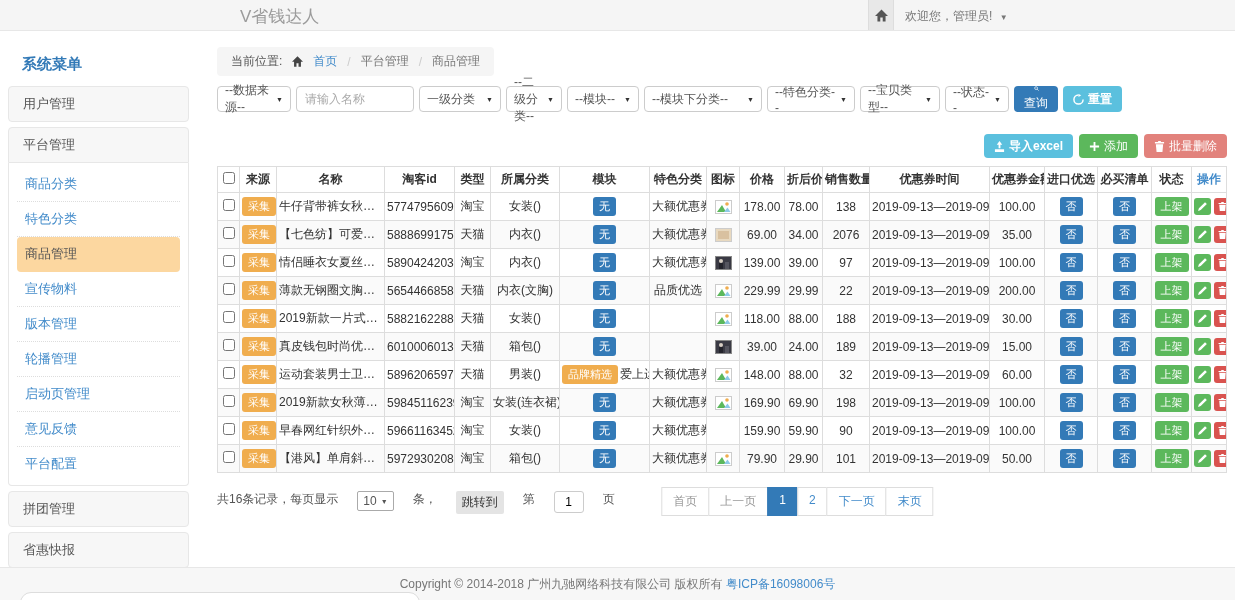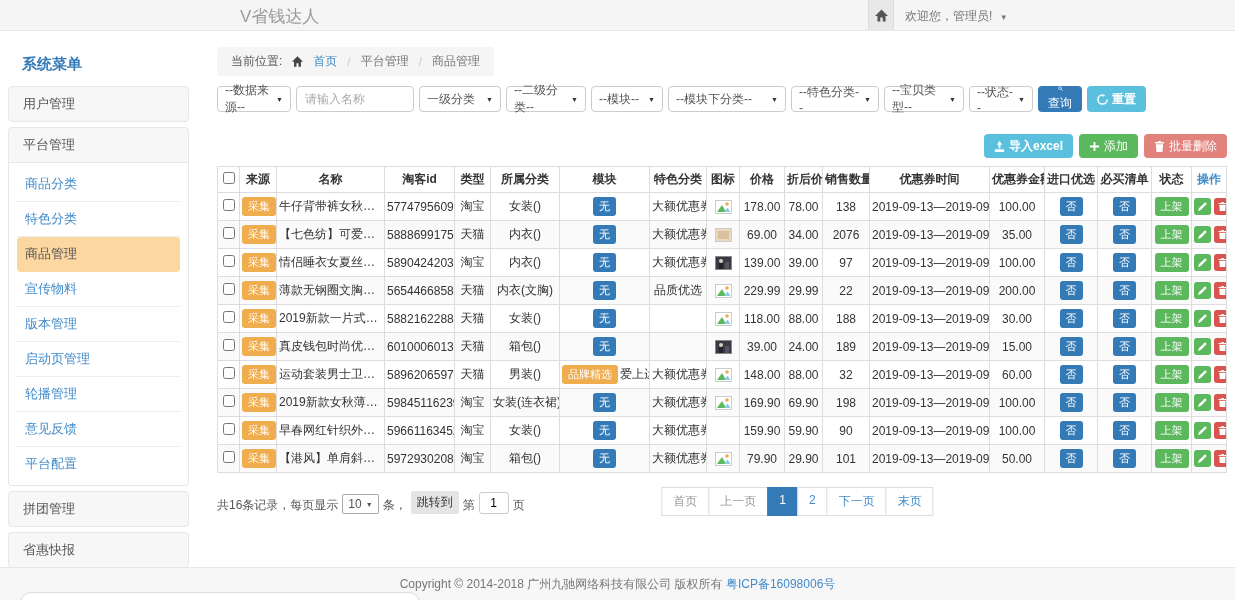--- a/index.html
+++ b/index.html
@@ -43,21 +43,21 @@
 
   
   .filterbar { display:flex; gap:5px; margin-bottom:22px; }
   .fsel { height:26px; border:1px solid #ccc; border-radius:4px; background:#fff;
     display:flex; align-items:center; justify-content:space-between; padding:0 7px;
     font-size:12px; color:#555; cursor:pointer; }
   .fsel .caret { font-size:7px; color:#333; margin-left:5px; }
   .finput { height:26px; border:1px solid #ccc; border-radius:4px; padding:0 8px;
     font-size:12px; color:#555; width:118px; font-family:inherit; }
   .finput::placeholder { color:#aaa; }
-  .w1{width:74px}.w2{width:82px}.w3{width:80px}.w4{width:72px}.w5{width:118px}
+  .w1{width:74px}.w2{width:82px}.w3{width:56px}.w4{width:72px}.w5{width:118px}
   .w6{width:88px}.w7{width:80px}.w8{width:64px}
   .btn { height:26px; border:none; border-radius:4px; color:#fff; font-size:12px;
     padding:0 10px; cursor:pointer; display:inline-flex; align-items:center; gap:4px;
     font-family:inherit; }
   .btn-primary { background:#337ab7;flex-direction:column; }
   .btn-info { background:#5bc0de;font-weight:bold; }
   .btn-success { background:#5cb85c; }
   .btn-danger { background:#e2827c; }
   .btn svg { width:11px; height:11px; fill:#fff; stroke:#fff; }
 
@@ -82,21 +82,21 @@
   .mini-btn + .mini-btn { margin-left:3px; }
   .mini-btn.edit { background:#5cb85c; }
   .mini-btn.del { background:#d9534f; }
   .mini-btn svg { width:9px; height:9px; fill:#fff; }
   .thumb { display:inline-block; width:17px; height:14px; vertical-align:middle; }
   .module-extra { margin-left:2px; }
   input[type=checkbox]{ width:12px; height:12px; }
 
   
   .pagerow { position:relative; margin-top:14px; height:30px; font-size:12px; color:#555; }
-  .pg-summary { position:absolute; left:0; top:4px; display:flex; align-items:flex-end; gap:4px; }
+  .pg-summary { position:absolute; left:0; top:4px; display:flex; align-items:flex-start; gap:19px; }
   .pp-select { display:inline-flex; align-items:center; gap:4px; border:1px solid #aaa;
     border-radius:2px; background:#fff; padding:2px 5px; cursor:pointer; }
   .pp-select .caret { font-size:7px; }
   .jump-btn { background:#e4e4e4; border:none; border-radius:2px; padding:3px 6px;
     font-size:12px; color:#333; cursor:pointer; font-family:inherit; }
   .page-input { width:30px; height:22px; border:1px solid #ccc; border-radius:3px;
     text-align:center; font-size:12px; font-family:inherit; }
   .pager { position:absolute; left:50%; transform:translateX(-22%); top:0; display:flex; }
   .pager .pg { border:1px solid #ddd; background:#fff; color:#428bca; padding:5px 11px;
     font-size:12px; cursor:pointer; margin-left:-1px; }
@@ -134,22 +134,22 @@
     <nav id="sidebar-menu">
         <div class="menu-header">用户管理</div>
         <div class="menu-group">
           <div class="menu-header">平台管理</div>
           <div class="menu-children">
             <div class="menu-child">商品分类</div>
             <div class="menu-child">特色分类</div>
             <div class="menu-child active">商品管理</div>
             <div class="menu-child">宣传物料</div>
             <div class="menu-child">版本管理</div>
+            <div class="menu-child">轮播管理</div>
             <div class="menu-child">启动页管理</div>
-            <div class="menu-child">轮播管理</div>
             <div class="menu-child">意见反馈</div>
             <div class="menu-child">平台配置</div>
           </div>
         </div>
         <div class="menu-header">拼团管理</div>
         <div class="menu-header">省惠快报</div>
       </nav>
   </aside>
 
   <main class="main">

